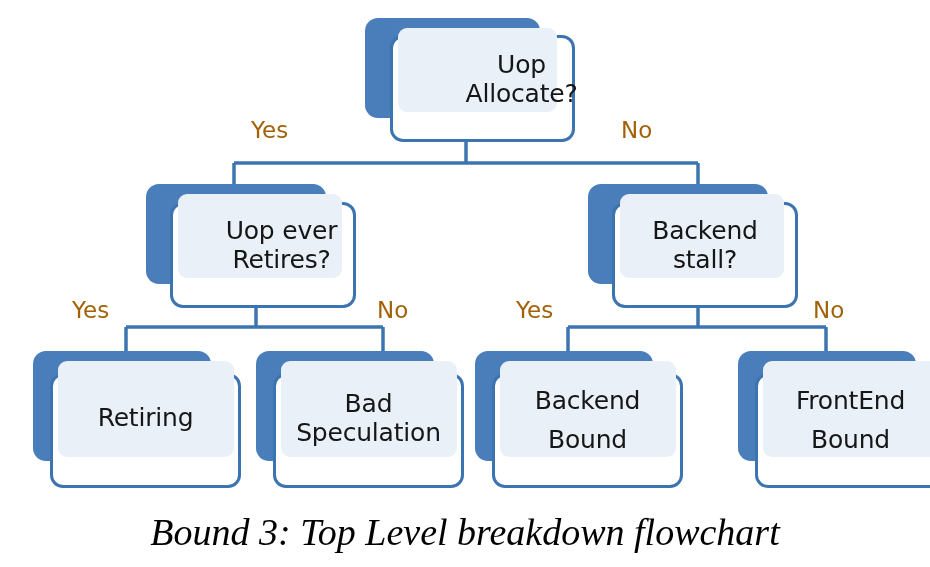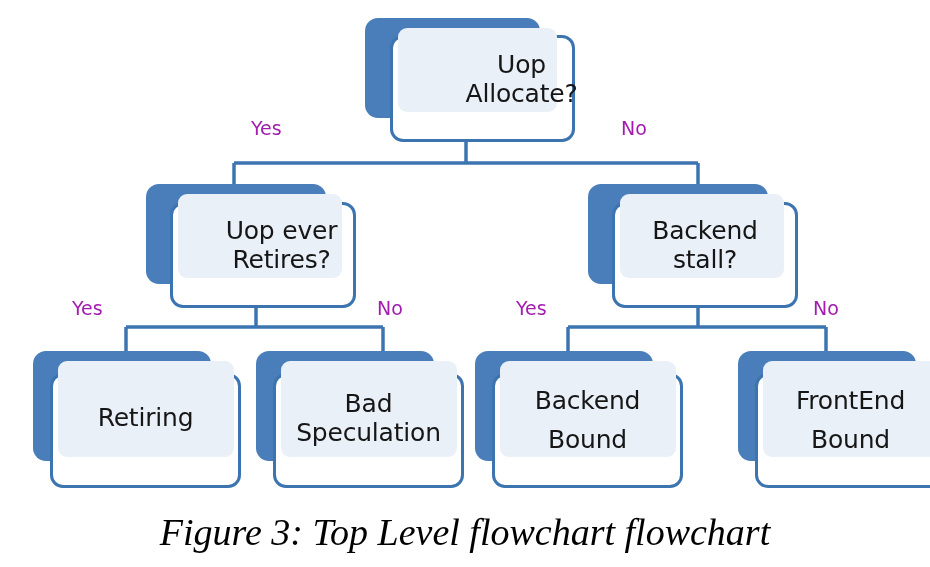--- a/index.html
+++ b/index.html
@@ -66,23 +66,23 @@
     font-size: 25px;
     line-height: 1.18;
     letter-spacing: -0.2px;
     white-space: pre-line;
   }
 
   
   .edge-label {
     position: absolute;
     z-index: 3;
-    color: #a21caf;
+    color: #a16207;
     font-family: "DejaVu Sans", sans-serif;
-    font-size: 19px;
+    font-size: 23px;
     line-height: 1;
     white-space: nowrap;
     text-align: center;
   }
 
   
   #caption {
     position: absolute;
     left: 0;
     top: 512;
@@ -179,15 +179,15 @@
 
   <div class="edge-label" style="left:251px; top:119px;">Yes</div>
   <div class="edge-label" style="left:621px; top:119px;">No</div>
 
   <div class="edge-label" style="left:72px; top:299px;">Yes</div>
   <div class="edge-label" style="left:377px; top:299px;">No</div>
 
   <div class="edge-label" style="left:516px; top:299px;">Yes</div>
   <div class="edge-label" style="left:813px; top:299px;">No</div>
 
-  <div id="caption" style="top:512px;">Figure 3: Top Level flowchart flowchart</div>
+  <div id="caption" style="top:512px;">Bound 3: Top Level breakdown flowchart</div>
 
 </div>
 
 </body></html>

